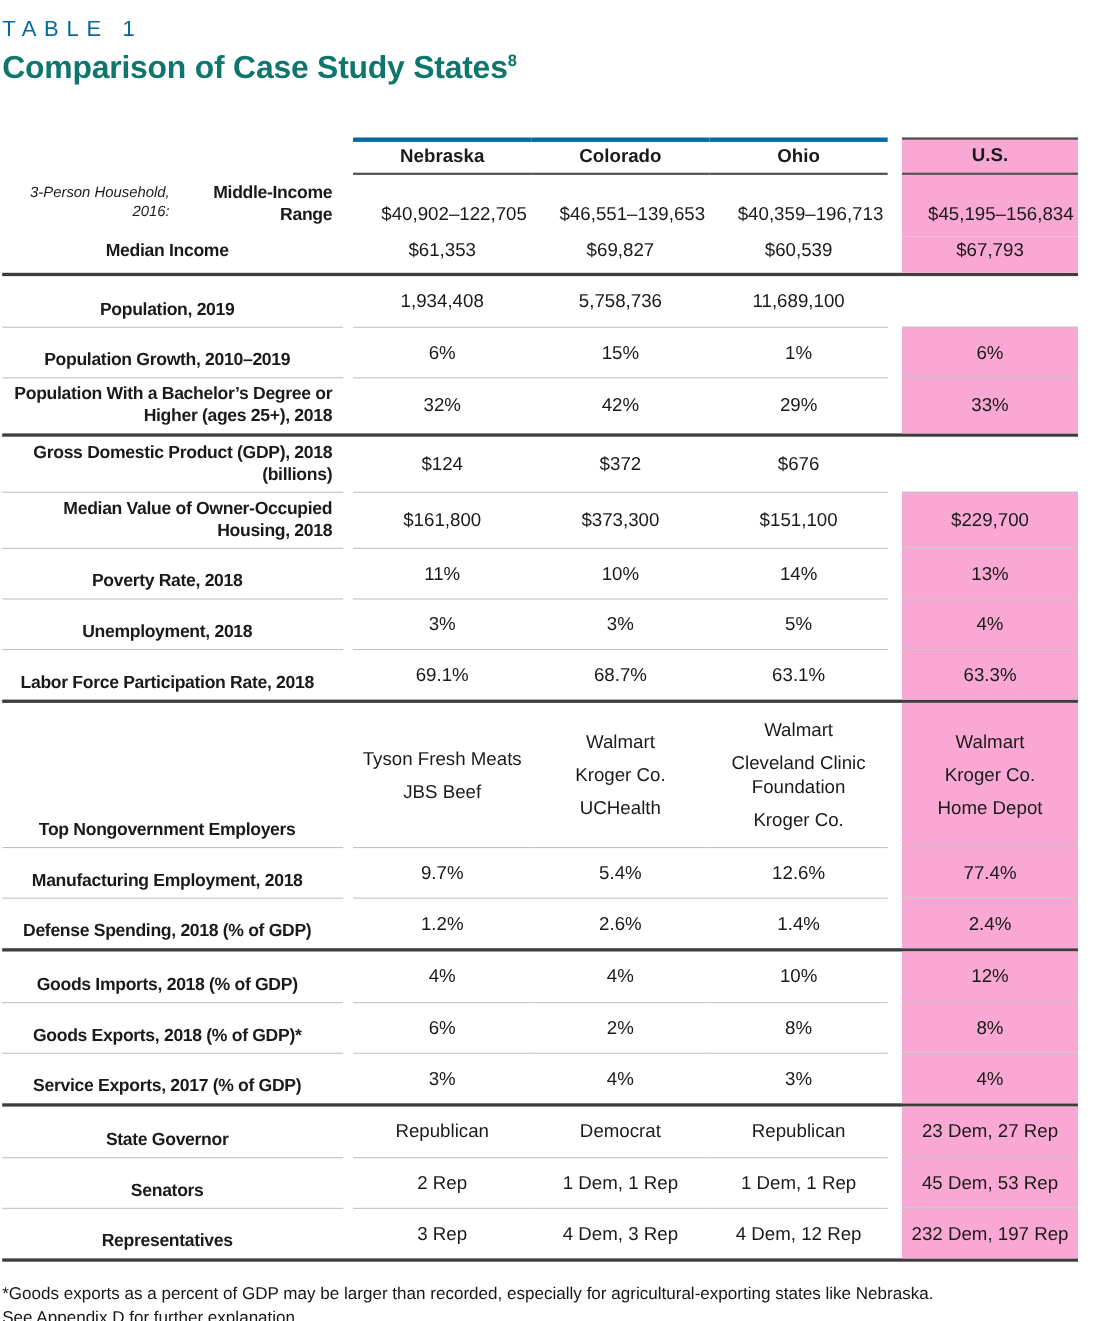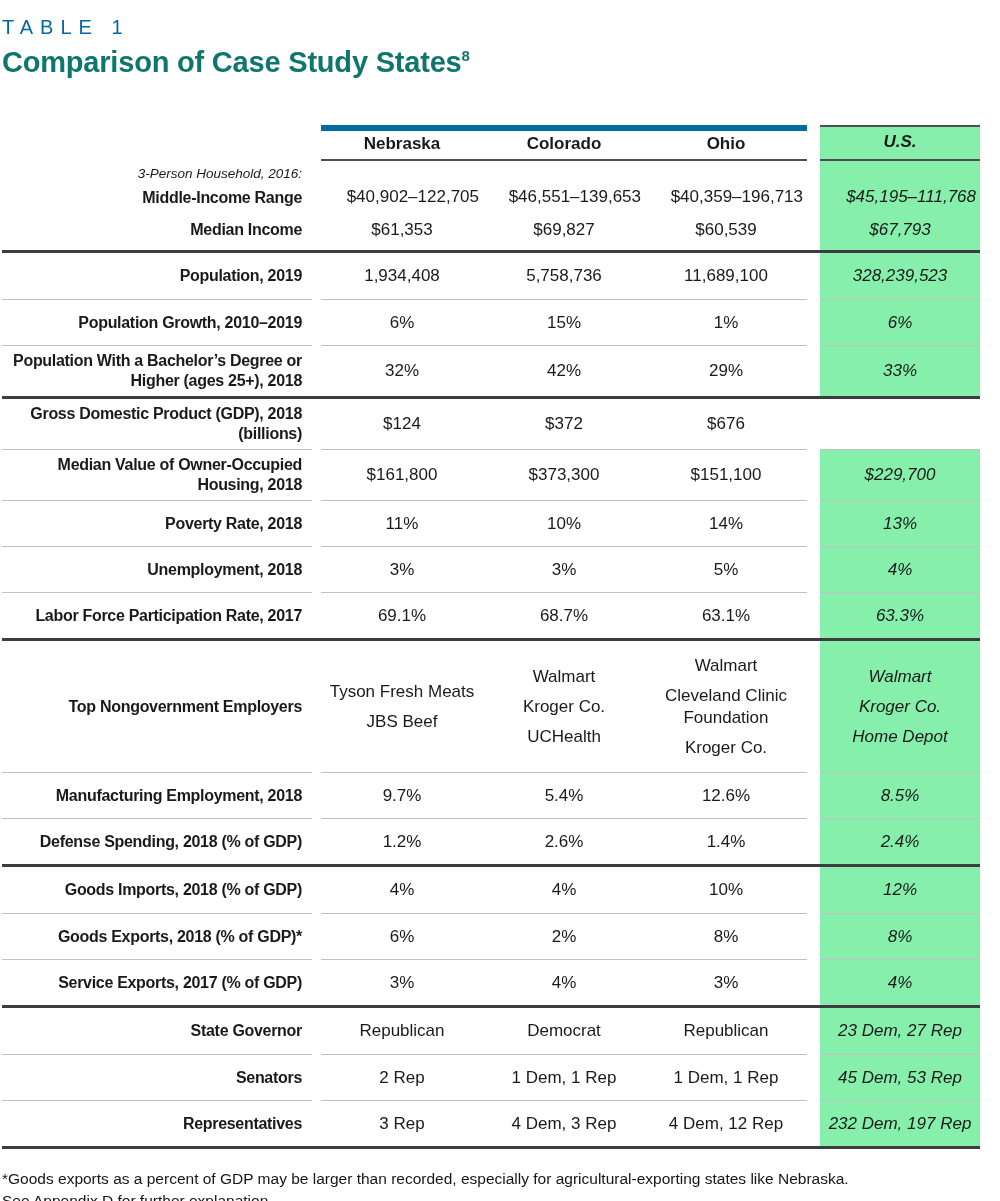--- a/index.html
+++ b/index.html
@@ -20,31 +20,31 @@
   #table { margin-top:46px; width:978px; }
   .row {
     display:grid;
     grid-template-columns:310px 9px 162px 162px 162px 13px 160px;
   }
   .cell {
     display:flex; align-items:center; justify-content:center;
     text-align:center; font-size:17px; padding:5px 4px; line-height:1.3;
   }
   .lblcell {
-    display:flex; flex-direction:column; justify-content:center; 
+    display:flex; flex-direction:row; justify-content:center; align-items:flex-end;
     text-align:right; font-weight:700; font-size:16px; letter-spacing:-0.3px;
     padding:5px 10px 5px 0; line-height:1.25;
   }
   .gapcell { }
-  .c-us { background:#86efac;font-style:italic; }
+  .c-us { background:#f9a8d4; }
 
   
   .header-row .cell {
     font-weight:700; min-height:25px; padding:2px 4px 4px 4px;
-    border-top:6px solid #0369a1; border-bottom:2px solid #4f4f4f;
+    border-top:4px solid #0369a1; border-bottom:2px solid #4f4f4f;
   }
   .header-row .c-us { border-top:2px solid #4f4f4f; }
   .header-row .lblcell, .header-row .gapcell { border:none; }
 
   
   .section { border-bottom:3px solid #3d3d3d; }
   .section .row.divided > .cell, .section .row.divided > .lblcell {
     border-top:1px solid #c2c2c2;
   }
   .section .row.divided > .gapcell { border-top:none; }
@@ -89,21 +89,21 @@
         <div class="row r-income-range">
           <div class="lblcell">
             <div class="hh-note">3-Person Household, 2016:</div>
             <div>Middle-Income Range</div>
           </div>
           <div class="gapcell"></div>
           <div class="cell">$40,902–122,705</div>
           <div class="cell">$46,551–139,653</div>
           <div class="cell">$40,359–196,713</div>
           <div class="gapcell"></div>
-          <div class="cell c-us">$45,195–111,768</div>
+          <div class="cell c-us">$45,195–156,834</div>
         </div>
         <div class="row r-compact">
           <div class="lblcell">
             <div>Median Income</div>
           </div>
           <div class="gapcell"></div>
           <div class="cell">$61,353</div>
           <div class="cell">$69,827</div>
           <div class="cell">$60,539</div>
           <div class="gapcell"></div>
@@ -113,21 +113,20 @@
       <section class="section">
         <div class="row">
           <div class="lblcell">
             <div>Population, 2019</div>
           </div>
           <div class="gapcell"></div>
           <div class="cell">1,934,408</div>
           <div class="cell">5,758,736</div>
           <div class="cell">11,689,100</div>
           <div class="gapcell"></div>
-          <div class="cell c-us">328,239,523</div>
         </div>
         <div class="row divided">
           <div class="lblcell">
             <div>Population Growth, 2010–2019</div>
           </div>
           <div class="gapcell"></div>
           <div class="cell">6%</div>
           <div class="cell">15%</div>
           <div class="cell">1%</div>
           <div class="gapcell"></div>
@@ -184,21 +183,21 @@
           </div>
           <div class="gapcell"></div>
           <div class="cell">3%</div>
           <div class="cell">3%</div>
           <div class="cell">5%</div>
           <div class="gapcell"></div>
           <div class="cell c-us">4%</div>
         </div>
         <div class="row divided">
           <div class="lblcell">
-            <div>Labor Force Participation Rate, 2017</div>
+            <div>Labor Force Participation Rate, 2018</div>
           </div>
           <div class="gapcell"></div>
           <div class="cell">69.1%</div>
           <div class="cell">68.7%</div>
           <div class="cell">63.1%</div>
           <div class="gapcell"></div>
           <div class="cell c-us">63.3%</div>
         </div>
       </section>
       <section class="section">
@@ -238,21 +237,21 @@
         </div>
         <div class="row divided">
           <div class="lblcell">
             <div>Manufacturing Employment, 2018</div>
           </div>
           <div class="gapcell"></div>
           <div class="cell">9.7%</div>
           <div class="cell">5.4%</div>
           <div class="cell">12.6%</div>
           <div class="gapcell"></div>
-          <div class="cell c-us">8.5%</div>
+          <div class="cell c-us">77.4%</div>
         </div>
         <div class="row divided">
           <div class="lblcell">
             <div>Defense Spending, 2018 (% of GDP)</div>
           </div>
           <div class="gapcell"></div>
           <div class="cell">1.2%</div>
           <div class="cell">2.6%</div>
           <div class="cell">1.4%</div>
           <div class="gapcell"></div>

